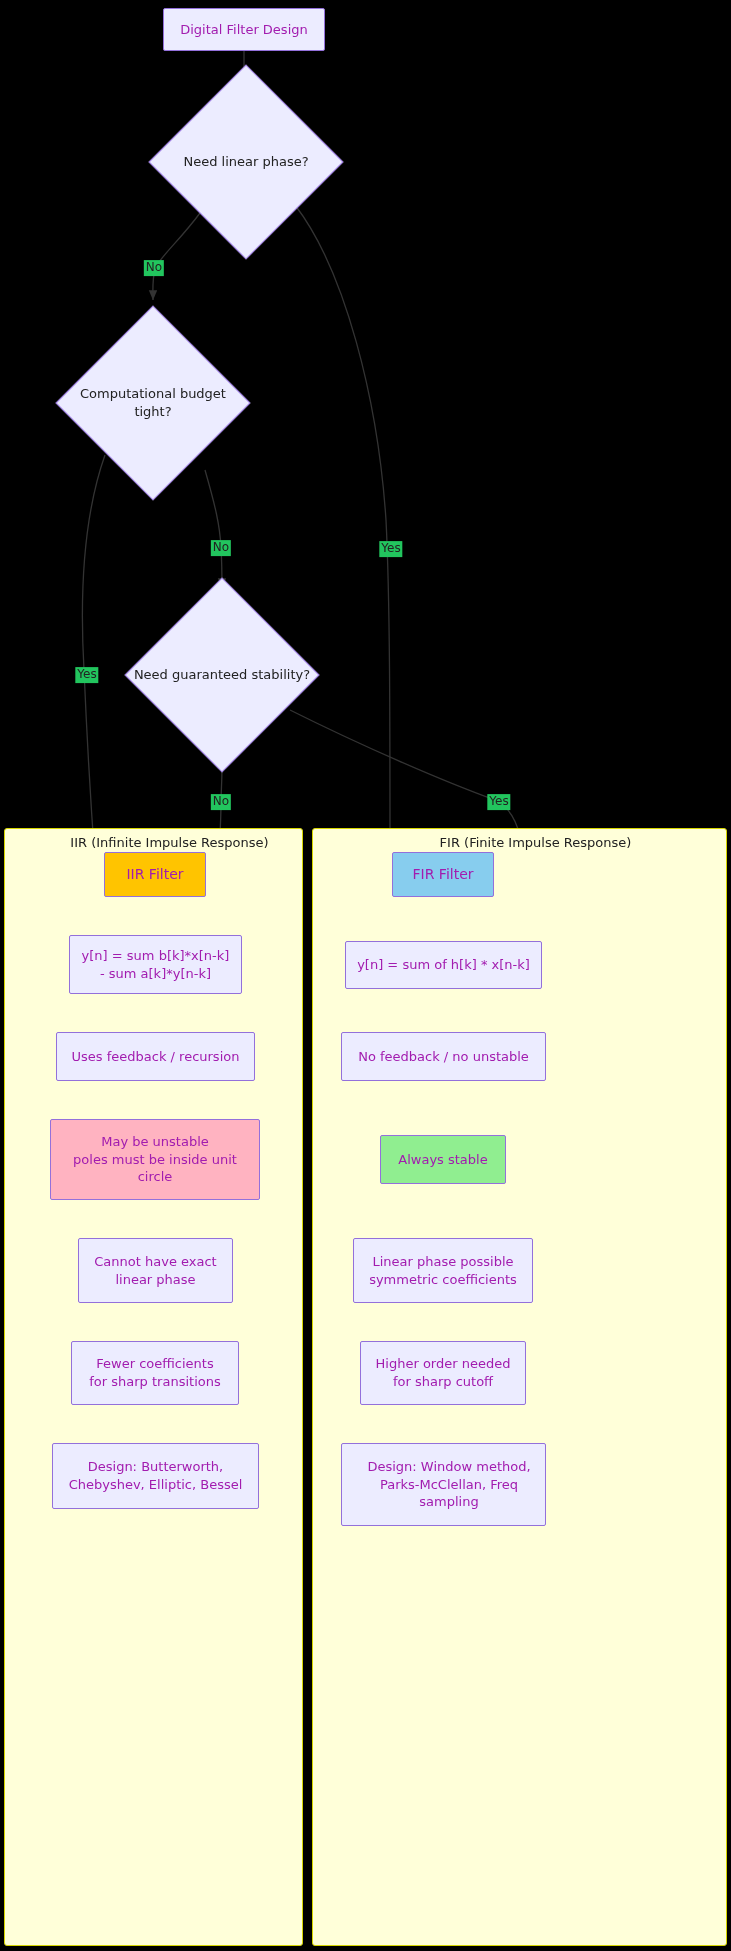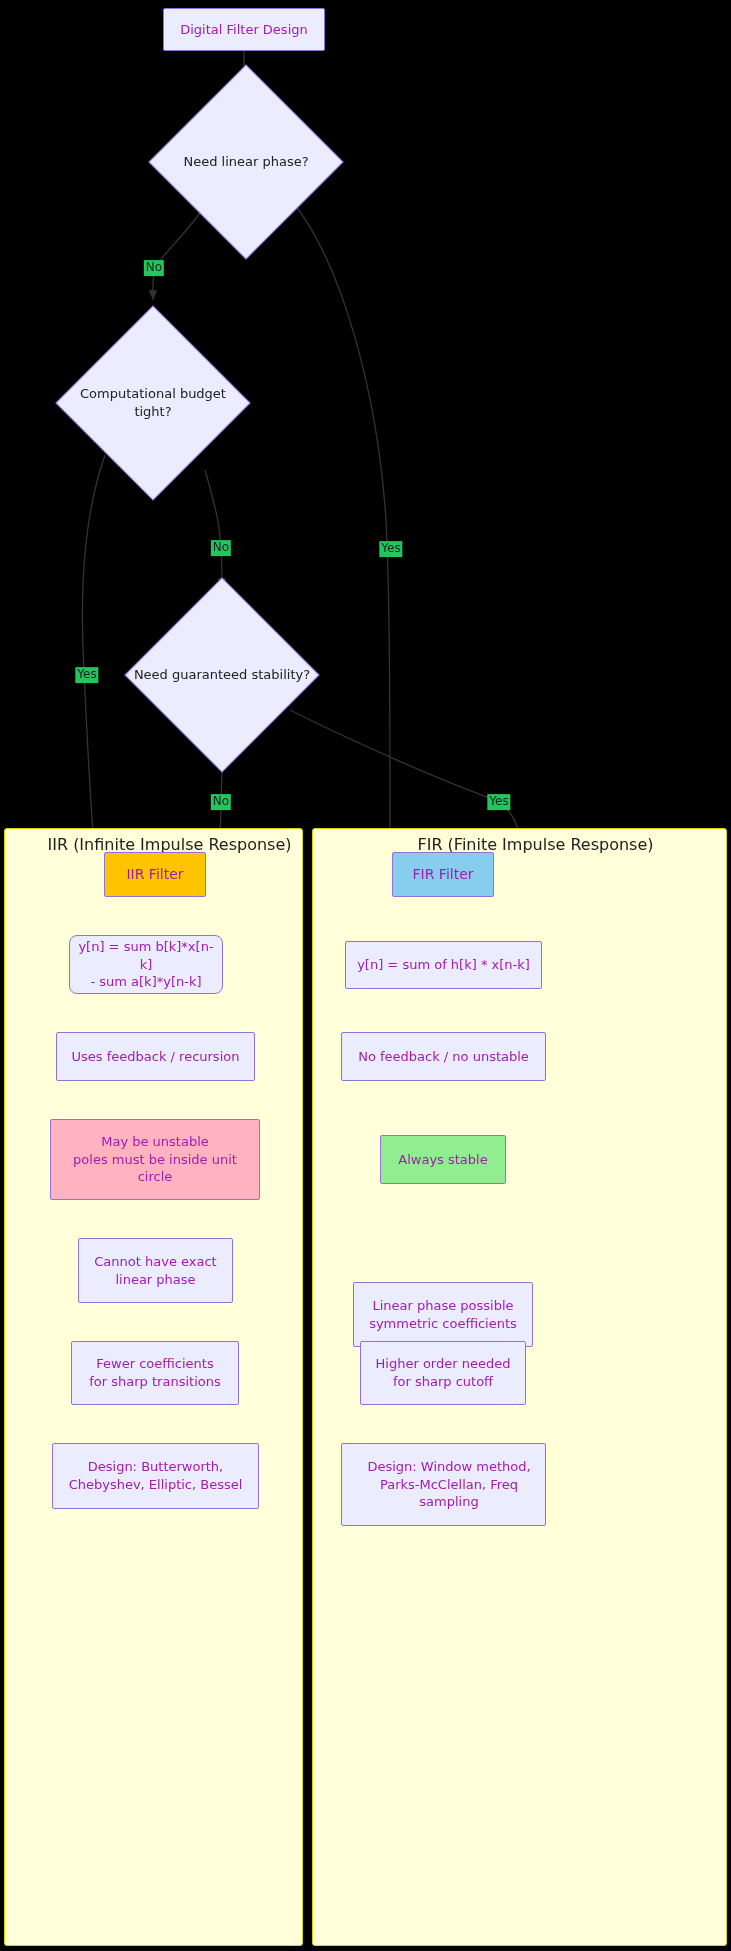--- a/index.html
+++ b/index.html
@@ -21,21 +21,21 @@
         border:1px solid #9370db;transform:rotate(45deg);}
   .diamond .dlabel{position:absolute;left:50%;top:50%;transform:translate(-50%,-50%);
         width:175%;text-align:center;font-size:13px;color:#222;line-height:1.35;white-space:pre-line;}
 
   .edge-label{position:absolute;background:#22c55e;color:#222;font-size:12px;
         padding:1px 2px;line-height:1.15;transform:translate(-50%,-50%);white-space:nowrap;}
 
   .subgraph{position:absolute;box-sizing:border-box;background:#ffffd9;
         border:1px solid #d6d600;border-radius:3px;}
   .subgraph-title{position:absolute;left:8px;right:0;top:6px;text-align:center;
-        font-size:16px;color:#222;padding-left:24px;}
+        font-size:13px;color:#222;padding-left:24px;}
 </style>
 </head>
 <body>
 
 <div id="stage">
 
   <svg id="edges" viewBox="0 0 731 1951">
     <defs>
       <marker id="ah" markerWidth="9" markerHeight="9" refX="7.5" refY="3.2" orient="auto" markerUnits="strokeWidth">
         <path d="M0,0 L7.6,3.2 L0,6.4 z" fill="#333"></path>
@@ -103,21 +103,21 @@
   <div class="edge-label" style="left:154px;top:268px;">No</div>
   <div class="edge-label" style="left:391px;top:549px;">Yes</div>
   <div class="edge-label" style="left:221px;top:548px;">No</div>
   <div class="edge-label" style="left:87px;top:675px;">Yes</div>
   <div class="edge-label" style="left:221px;top:802px;">No</div>
   <div class="edge-label" style="left:499px;top:802px;">Yes</div>
 
   <div class="node rect iir" style="left:104px;top:852px;width:102px;height:45px;">
     <span>IIR Filter</span>
   </div>
-  <div class="node rect" style="left:69px;top:935px;width:154px;height:59px;white-space:pre-line;border-radius:8px;">
+  <div class="node rect" style="left:69px;top:935px;width:173px;height:59px;white-space:pre-line;">
     <span>y[n] = sum b[k]*x[n-k]
 - sum a[k]*y[n-k]</span>
   </div>
   <div class="node rect" style="left:56px;top:1032px;width:199px;height:49px;">
     <span>Uses feedback / recursion</span>
   </div>
   <div class="node rect warn" style="left:50px;top:1119px;width:210px;height:81px;white-space:pre-line;">
     <span>May be unstable
 poles must be inside unit
 circle</span>
@@ -140,21 +140,21 @@
   </div>
   <div class="node rect" style="left:345px;top:941px;width:197px;height:48px;">
     <span>y[n] = sum of h[k] * x[n-k]</span>
   </div>
   <div class="node rect" style="left:341px;top:1032px;width:205px;height:49px;">
     <span>No feedback / no unstable</span>
   </div>
   <div class="node rect ok" style="left:380px;top:1135px;width:126px;height:49px;">
     <span>Always stable</span>
   </div>
-  <div class="node rect" style="left:353px;top:1238px;width:180px;height:65px;white-space:pre-line;margin-top:44px;">
+  <div class="node rect" style="left:353px;top:1238px;width:180px;height:65px;white-space:pre-line;">
     <span>Linear phase possible
 symmetric coefficients</span>
   </div>
   <div class="node rect" style="left:360px;top:1341px;width:166px;height:64px;white-space:pre-line;">
     <span>Higher order needed
 for sharp cutoff</span>
   </div>
   <div class="node rect" style="left:341px;top:1443px;width:205px;height:83px;white-space:pre-line;padding-left:19px;">
     <span>Design: Window method,
 Parks-McClellan, Freq

